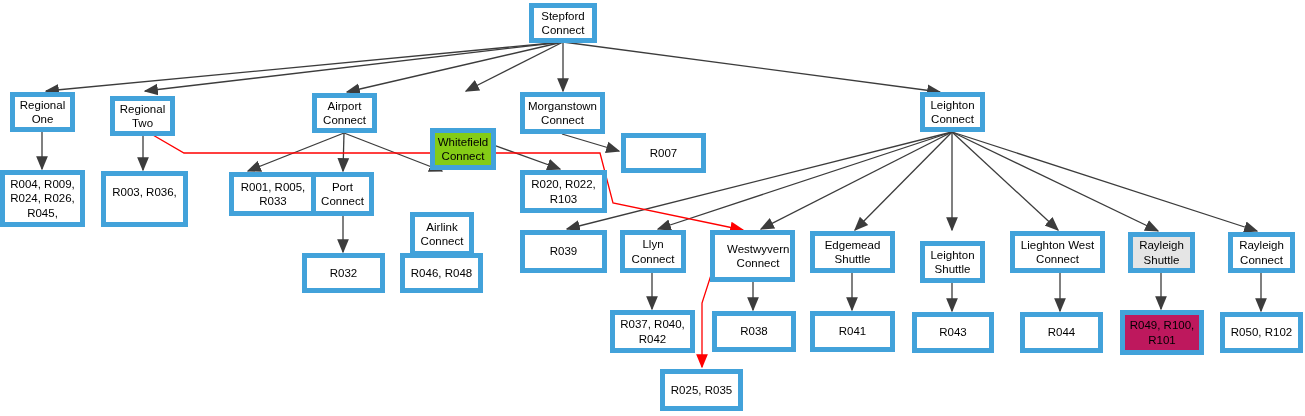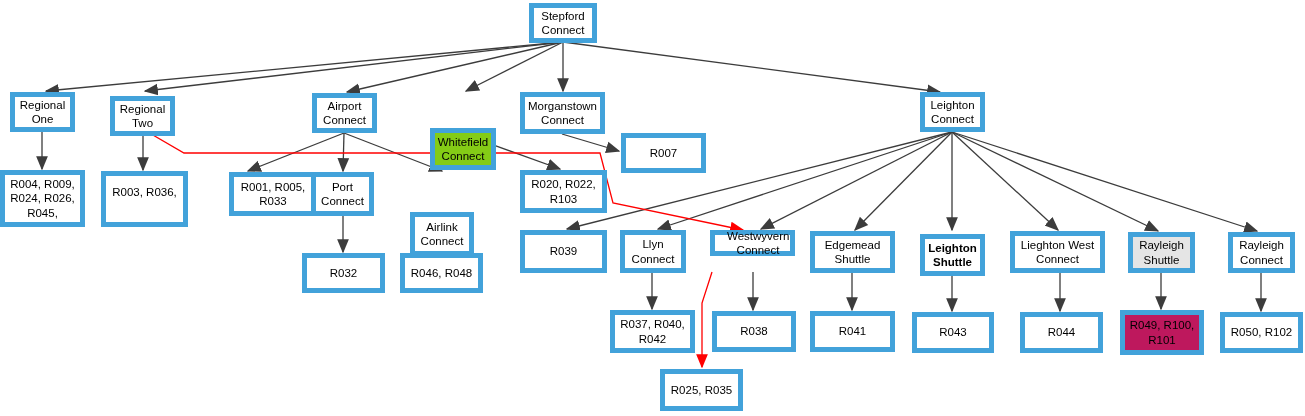--- a/index.html
+++ b/index.html
@@ -133,27 +133,27 @@
     </div>
     <div class="node" style="left: 400px; top: 253px; width: 83px; height: 40px; border-color: rgb(66, 162, 218); background: rgb(255, 255, 255); color: rgb(0, 0, 0);">
       <span class="node-label">R046, R048</span>
     </div>
     <div class="node" style="left: 520px; top: 230px; width: 87px; height: 43px; border-color: rgb(66, 162, 218); background: rgb(255, 255, 255); color: rgb(0, 0, 0);">
       <span class="node-label">R039</span>
     </div>
     <div class="node" style="left: 620px; top: 230px; width: 66px; height: 43px; border-color: rgb(66, 162, 218); background: rgb(255, 255, 255); color: rgb(0, 0, 0);">
       <span class="node-label">Llyn Connect</span>
     </div>
-    <div class="node" style="left: 710px; top: 230px; width: 85px; height: 26px; border-color: rgb(66, 162, 218); background: rgb(255, 255, 255); color: rgb(0, 0, 0); padding-left: 12px;">
+    <div class="node" style="left: 710px; top: 230px; width: 85px; height: 52px; border-color: rgb(66, 162, 218); background: rgb(255, 255, 255); color: rgb(0, 0, 0); padding-left: 12px;">
       <span class="node-label">Westwyvern Connect</span>
     </div>
     <div class="node" style="left: 810px; top: 231px; width: 85px; height: 42px; border-color: rgb(66, 162, 218); background: rgb(255, 255, 255); color: rgb(0, 0, 0);">
       <span class="node-label">Edgemead Shuttle</span>
     </div>
-    <div class="node" style="left: 920px; top: 234px; width: 65px; height: 42px; border-color: rgb(66, 162, 218); background: rgb(255, 255, 255); color: rgb(0, 0, 0); font-weight: bold;">
+    <div class="node" style="left: 920px; top: 241px; width: 65px; height: 42px; border-color: rgb(66, 162, 218); background: rgb(255, 255, 255); color: rgb(0, 0, 0);">
       <span class="node-label">Leighton Shuttle</span>
     </div>
     <div class="node" style="left: 1010px; top: 231px; width: 95px; height: 42px; border-color: rgb(66, 162, 218); background: rgb(255, 255, 255); color: rgb(0, 0, 0);">
       <span class="node-label">Lieghton West Connect</span>
     </div>
     <div class="node" style="left: 1128px; top: 232px; width: 67px; height: 41px; border-color: rgb(66, 162, 218); background: #e5e5e5; color: rgb(0, 0, 0);">
       <span class="node-label">Rayleigh Shuttle</span>
     </div>
     <div class="node" style="left: 1228px; top: 232px; width: 67px; height: 41px; border-color: rgb(66, 162, 218); background: rgb(255, 255, 255); color: rgb(0, 0, 0);">
       <span class="node-label">Rayleigh Connect</span>

